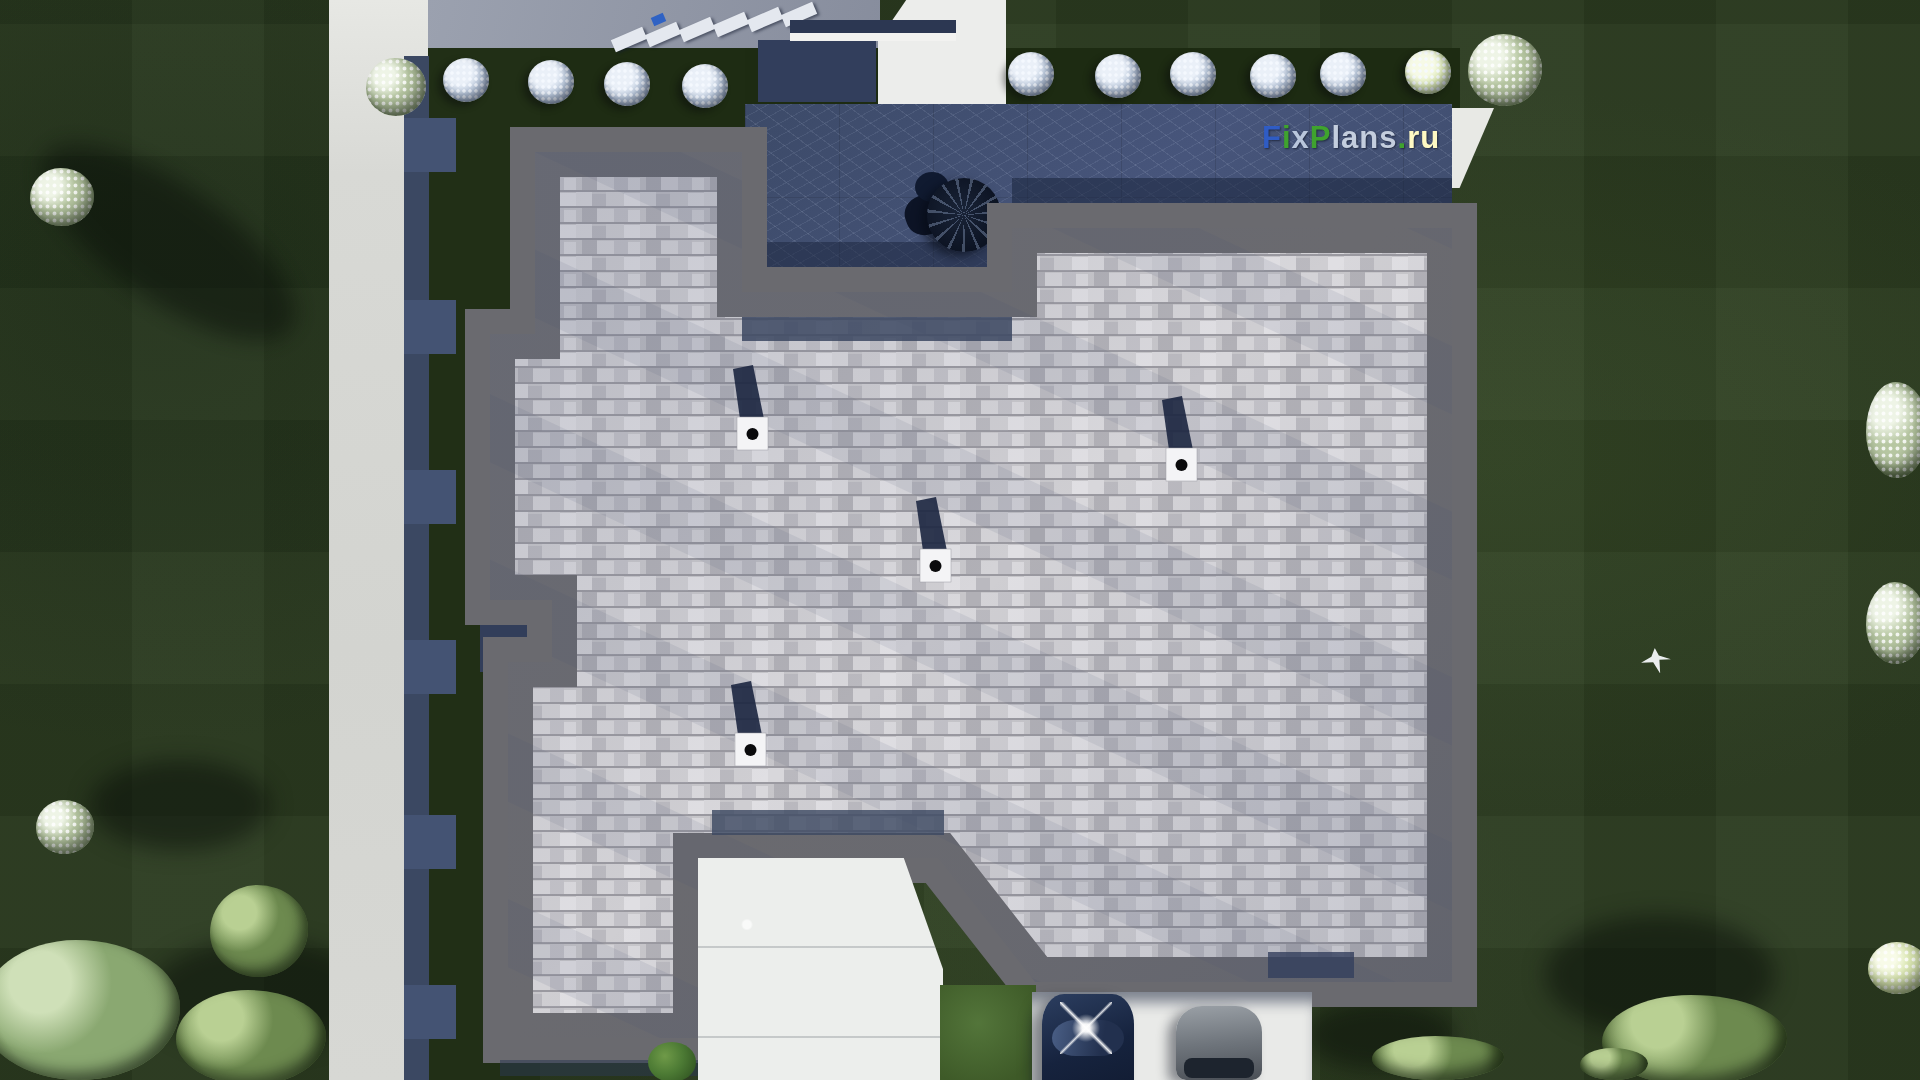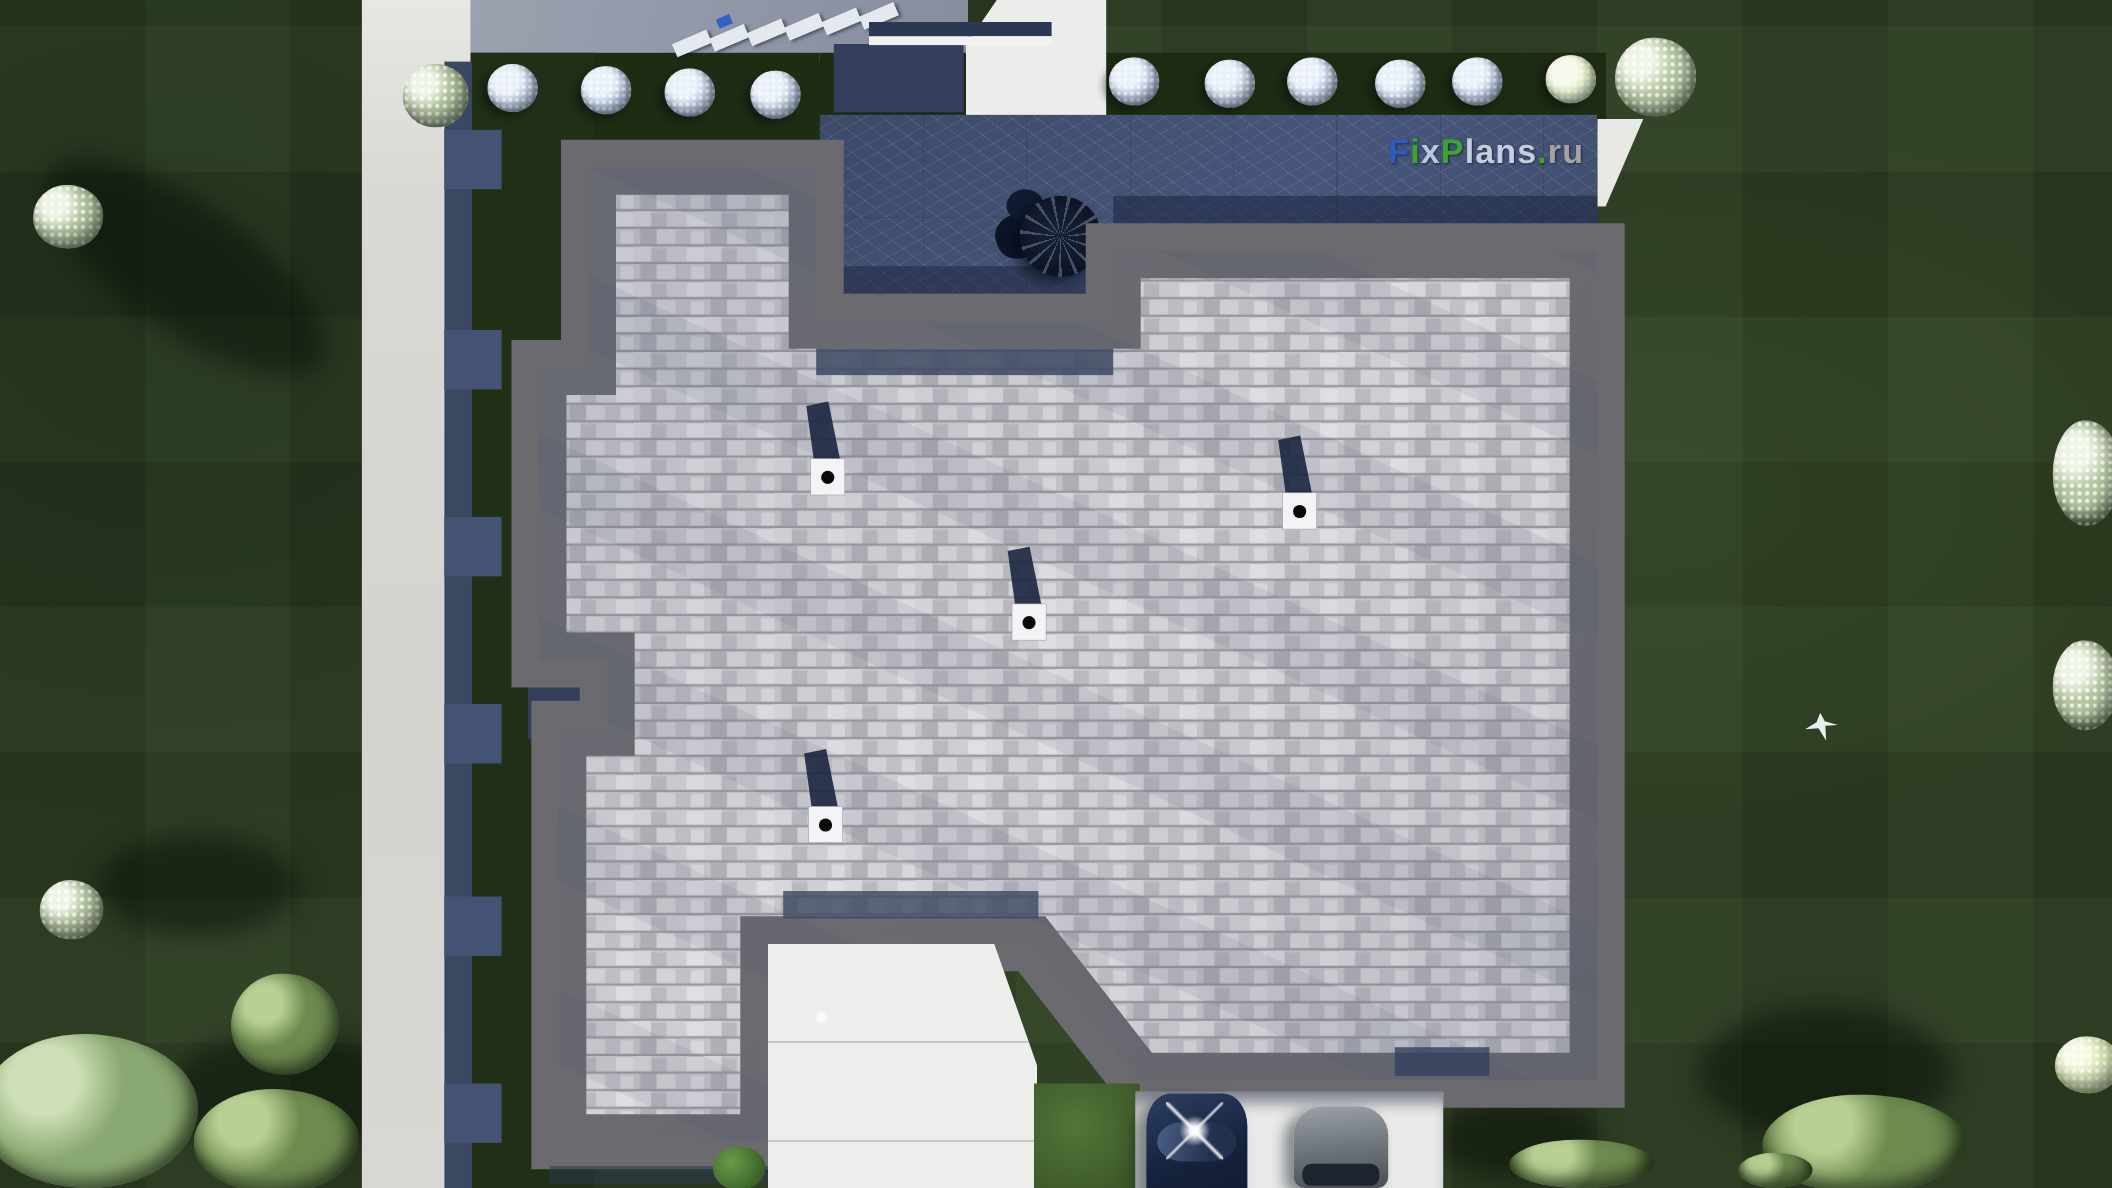--- a/index.html
+++ b/index.html
@@ -281,16 +281,16 @@
 
   <div class="bird"></div>
 
   <div class="watermark">
     <span style="color: rgb(47, 92, 196);">F</span>
     <span style="color: rgb(63, 163, 46);">i</span>
     <span style="color: rgb(185, 198, 220);">x</span>
     <span style="color: rgb(63, 163, 46);">P</span>
     <span style="color: rgb(196, 206, 222);">lans</span>
     <span style="color: rgb(63, 163, 46);">.</span>
-    <span style="color: #a3a3a3;">ru</span>
+    <span style="color: #fef9c3;">ru</span>
   </div>
 
 </div>
 
 </body></html>

